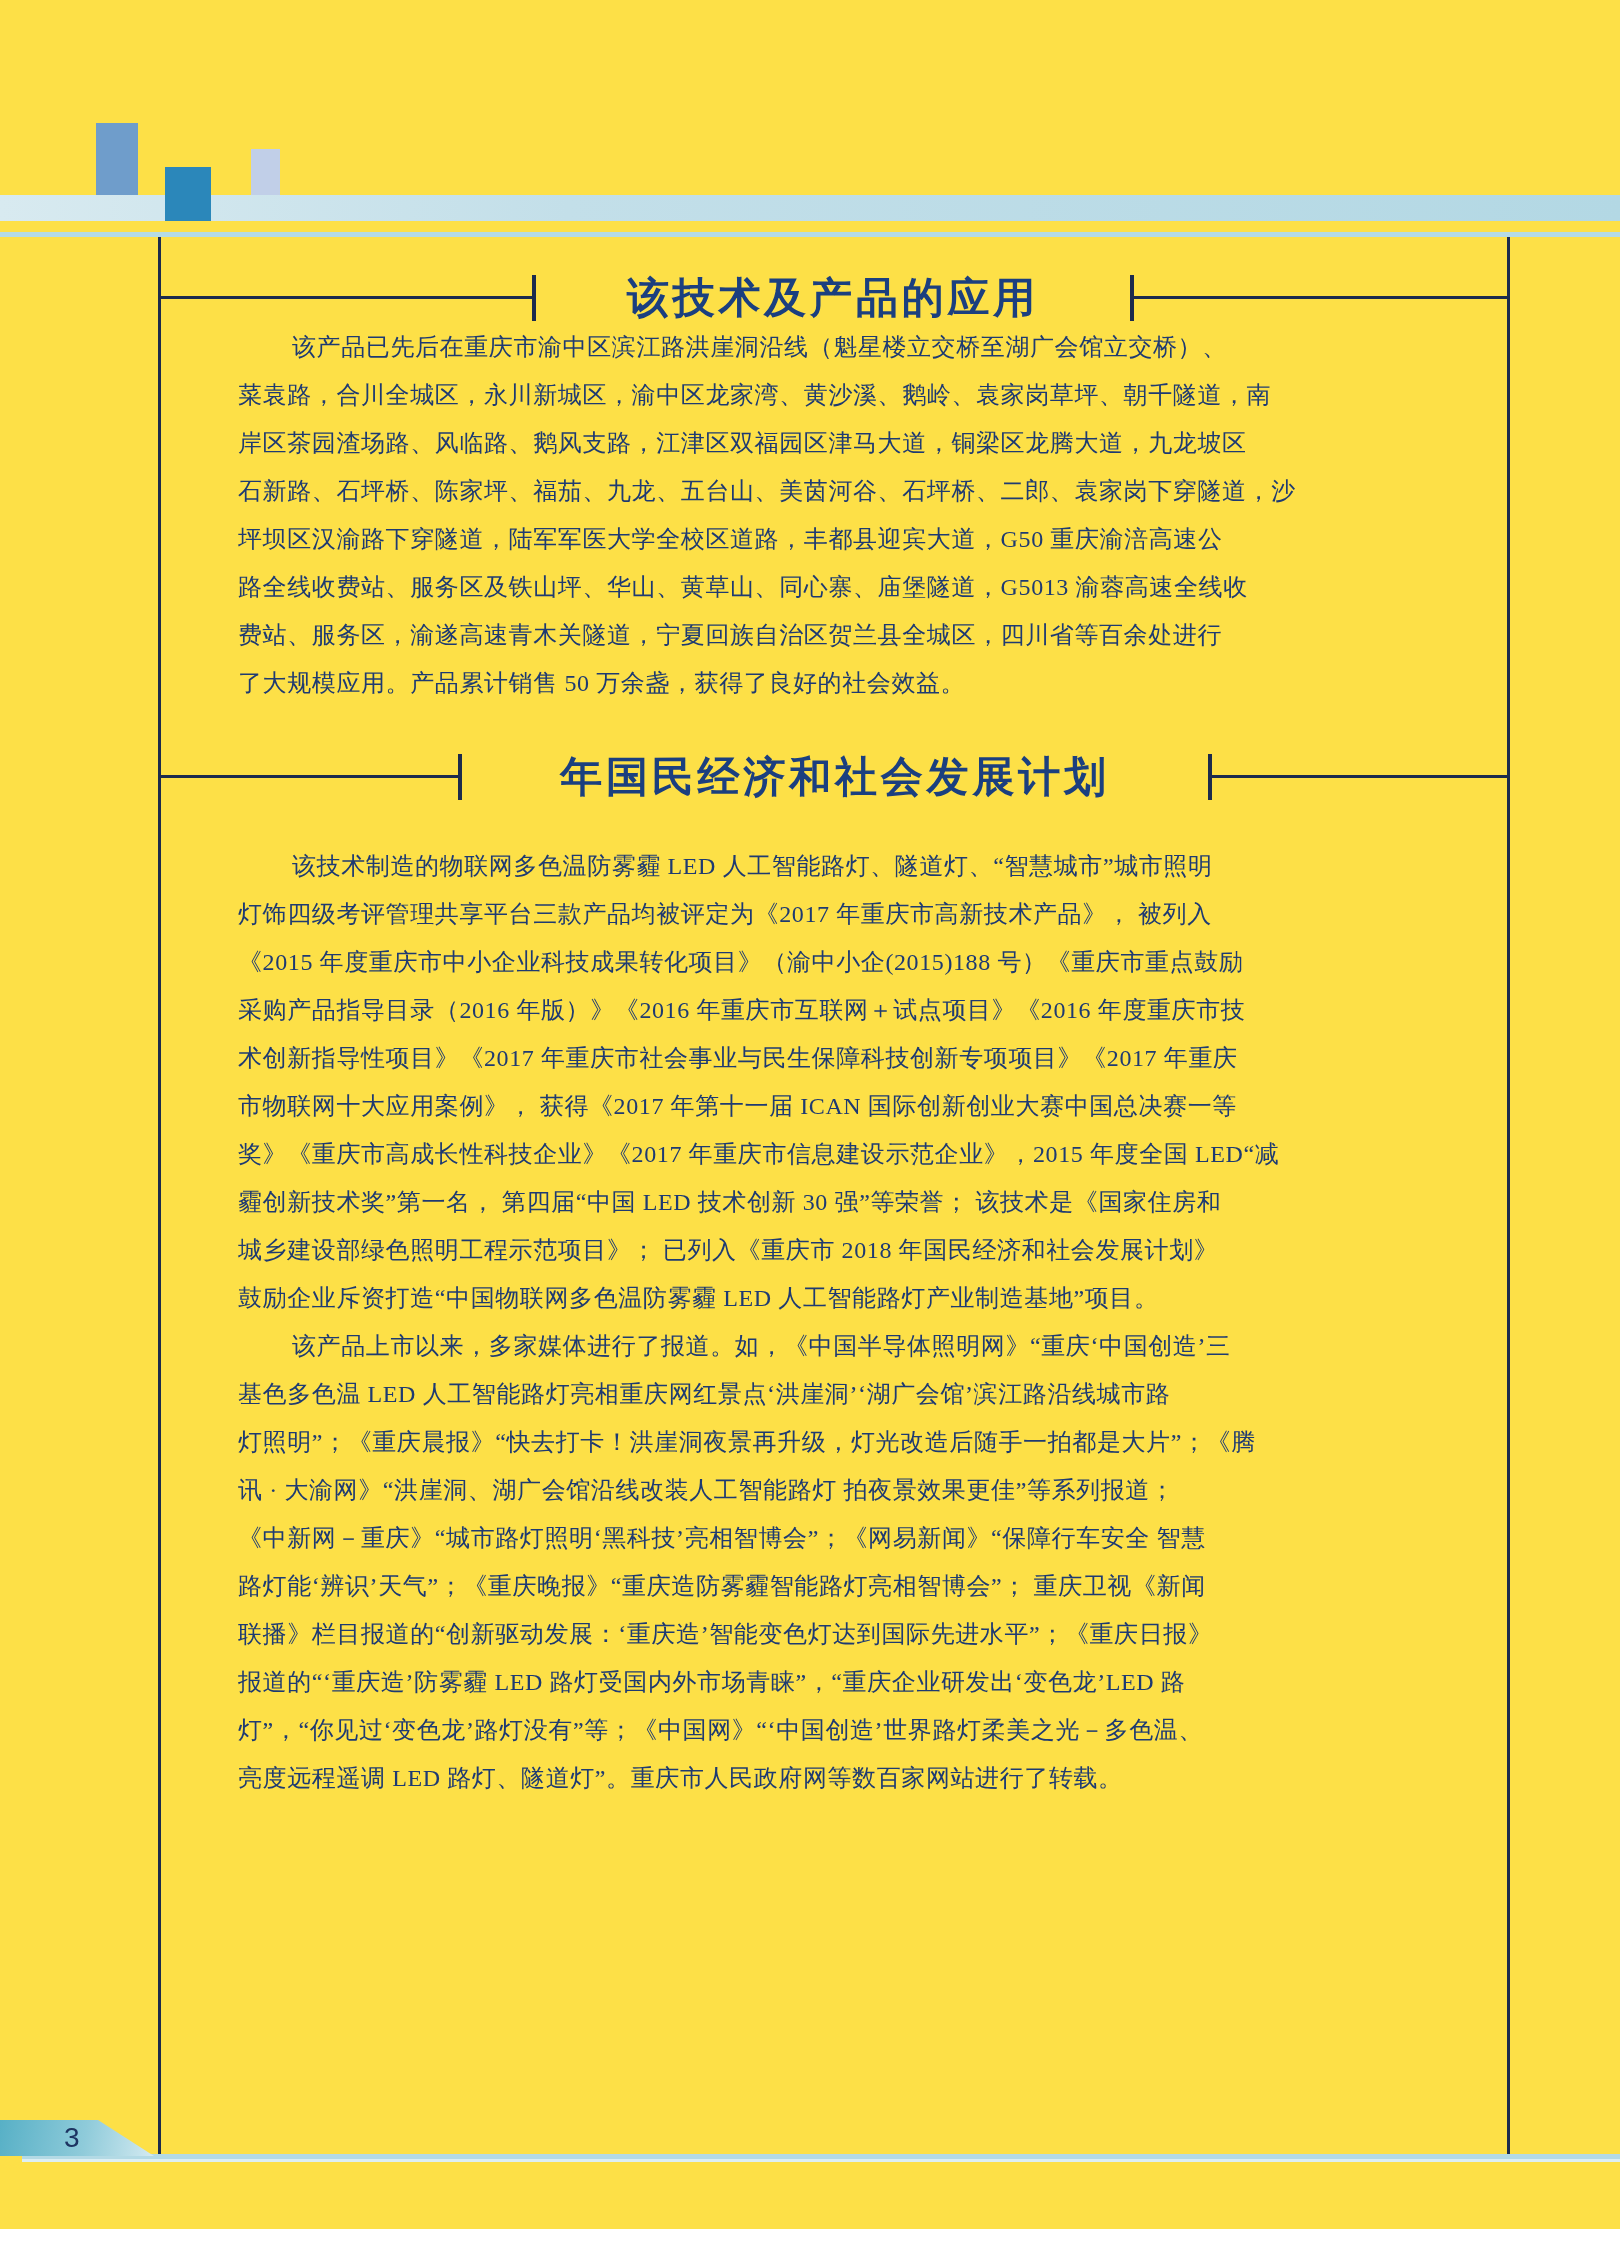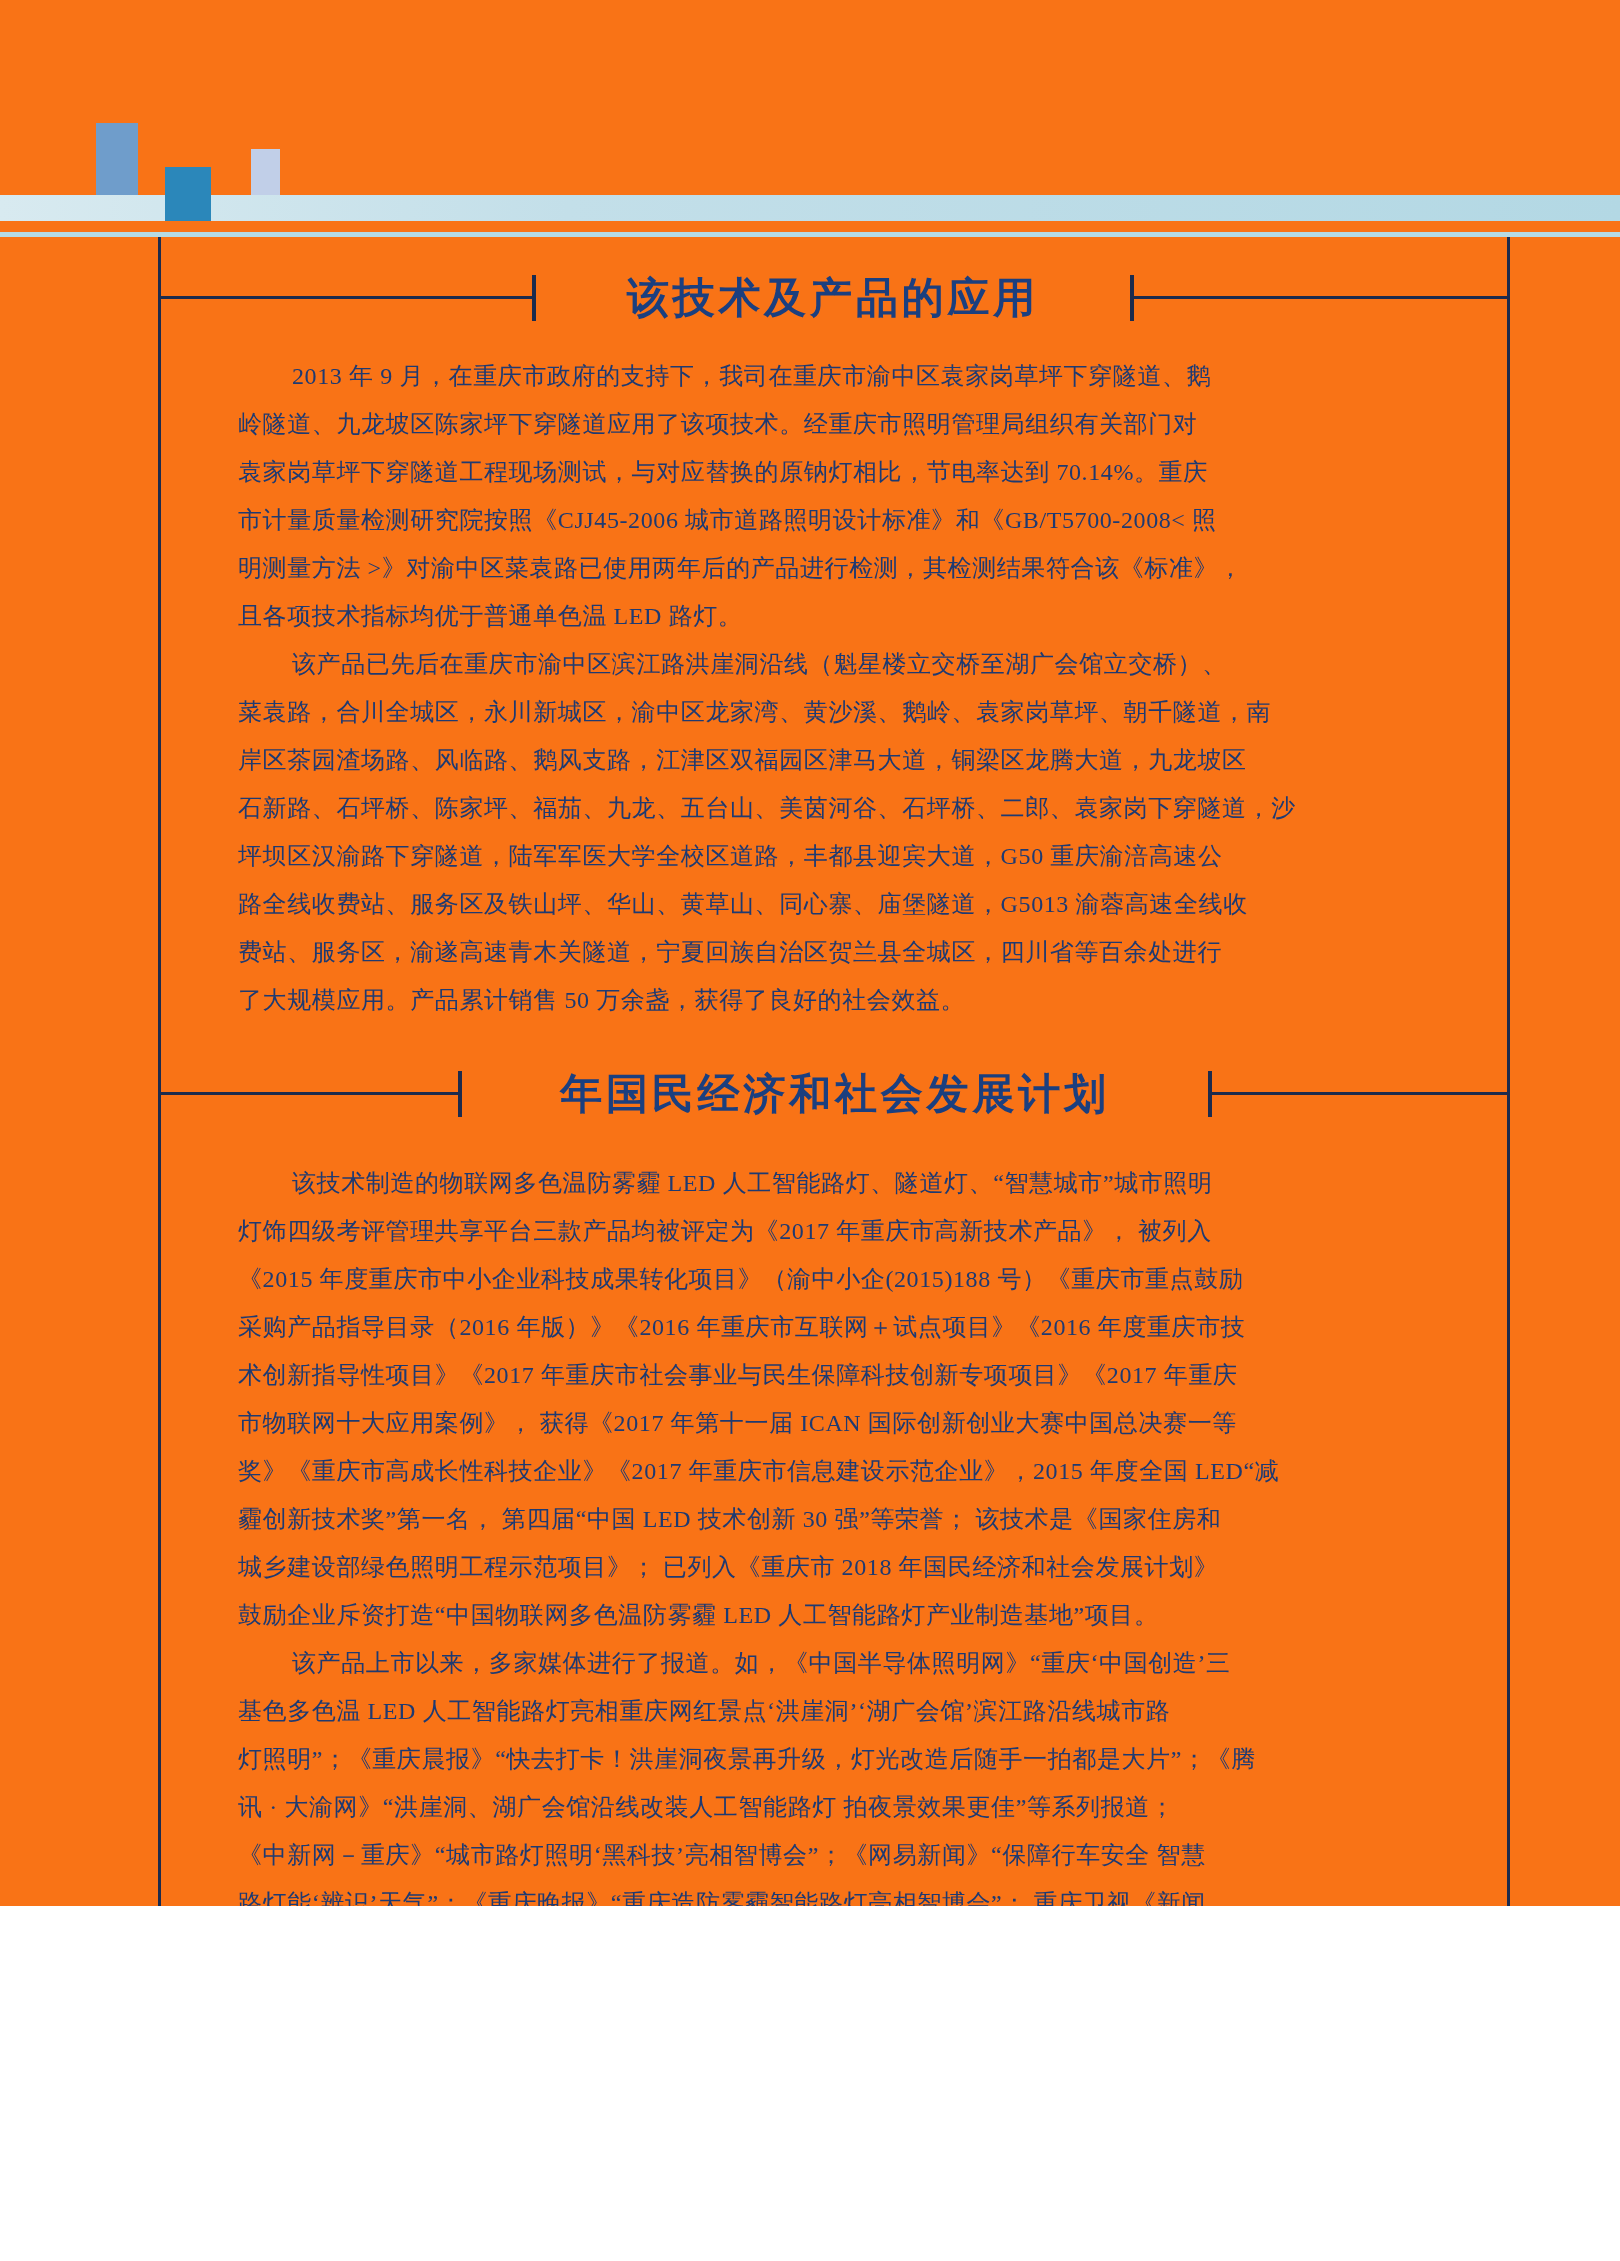--- a/index.html
+++ b/index.html
@@ -1,19 +1,19 @@
 <!DOCTYPE html>
 <html style="font-size:10.2px"><head>
 <meta charset="utf-8">
 <style>
   html,body{margin:0;padding:0;background:#ffffff;}
   .page{
     position:relative;
-    width:1621px;height:1906px;
-    background:#f97316;
+    width:1621px;height:2229px;
+    background:#fde047;
     overflow:hidden;
     font-family:"Liberation Serif","DejaVu Serif",serif;
   }
   
   .hdr-band{
     position:absolute;left:0;top:195px;width:1621px;height:25.5px;
     background:linear-gradient(to right,#d8eaf0 0%,#c3dfe9 35%,#b3d8e4 100%);
   }
   .hdr-bar{position:absolute;}
   .bar1{left:96px;top:123px;width:42px;height:72px;background:#6f9dcb;}
@@ -103,26 +103,20 @@
     <div class="sec-title t1">
       <span class="rule l"></span>
       <span class="tick"></span>
       <span class="sp"></span>
       <h2>该技术及产品的应用</h2>
       <span class="sp"></span>
       <span class="tick"></span>
       <span class="rule r"></span>
     </div>
 
-    <p class="para p1">2013 年 9 月，在重庆市政府的支持下，我司在重庆市渝中区袁家岗草坪下穿隧道、鹅
-岭隧道、九龙坡区陈家坪下穿隧道应用了该项技术。经重庆市照明管理局组织有关部门对
-袁家岗草坪下穿隧道工程现场测试，与对应替换的原钠灯相比，节电率达到 70.14%。重庆
-市计量质量检测研究院按照《CJJ45-2006 城市道路照明设计标准》和《GB/T5700-2008&lt; 照
-明测量方法 &gt;》对渝中区菜袁路已使用两年后的产品进行检测，其检测结果符合该《标准》，
-且各项技术指标均优于普通单色温 LED 路灯。</p>
     <p class="para">该产品已先后在重庆市渝中区滨江路洪崖洞沿线（魁星楼立交桥至湖广会馆立交桥）、
 菜袁路，合川全城区，永川新城区，渝中区龙家湾、黄沙溪、鹅岭、袁家岗草坪、朝千隧道，南
 岸区茶园渣场路、风临路、鹅风支路，江津区双福园区津马大道，铜梁区龙腾大道，九龙坡区
 石新路、石坪桥、陈家坪、福茄、九龙、五台山、美茵河谷、石坪桥、二郎、袁家岗下穿隧道，沙
 坪坝区汉渝路下穿隧道，陆军军医大学全校区道路，丰都县迎宾大道，G50 重庆渝涪高速公
 路全线收费站、服务区及铁山坪、华山、黄草山、同心寨、庙堡隧道，G5013 渝蓉高速全线收
 费站、服务区，渝遂高速青木关隧道，宁夏回族自治区贺兰县全城区，四川省等百余处进行
 了大规模应用。产品累计销售 50 万余盏，获得了良好的社会效益。</p>
 
     <div class="sec-title t2">

